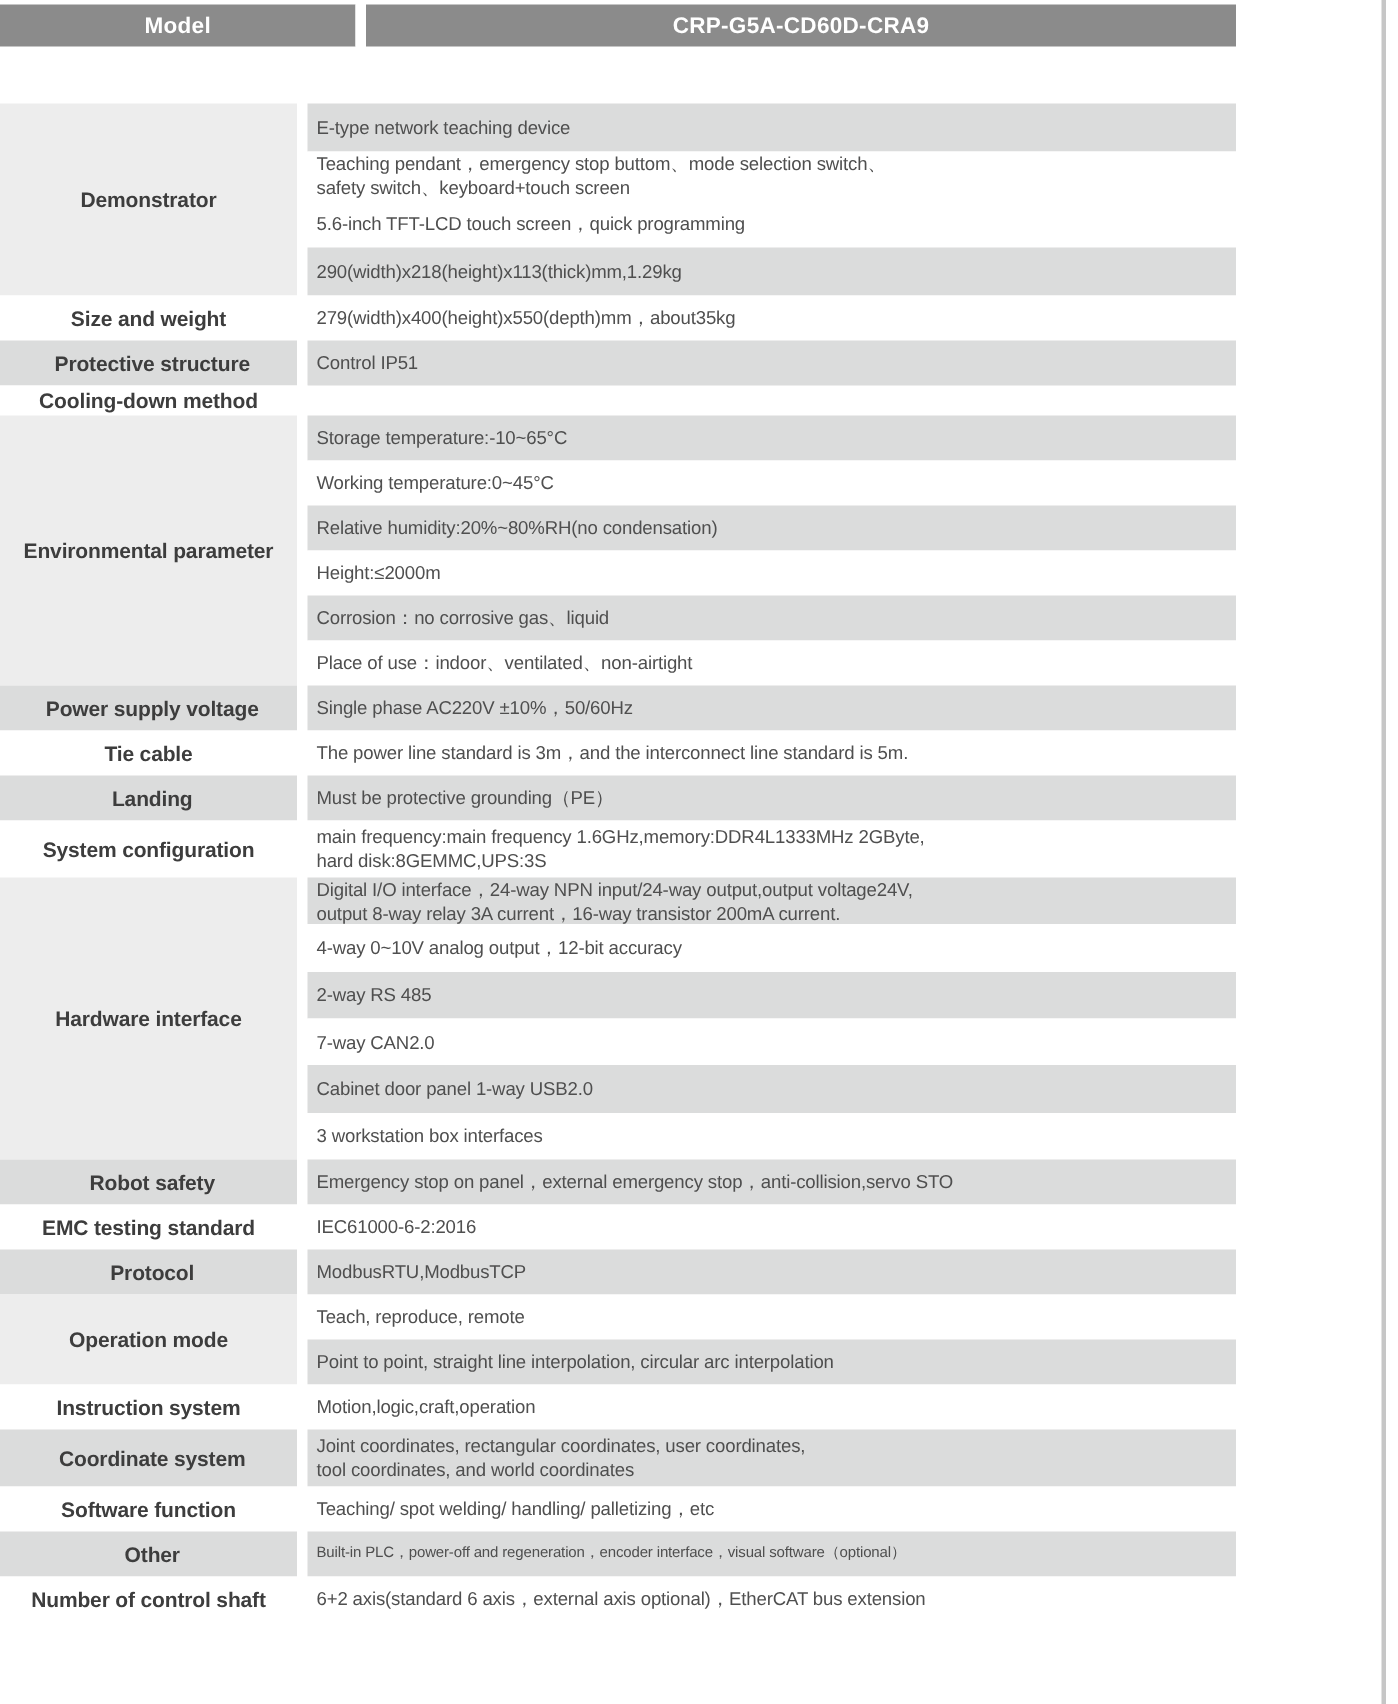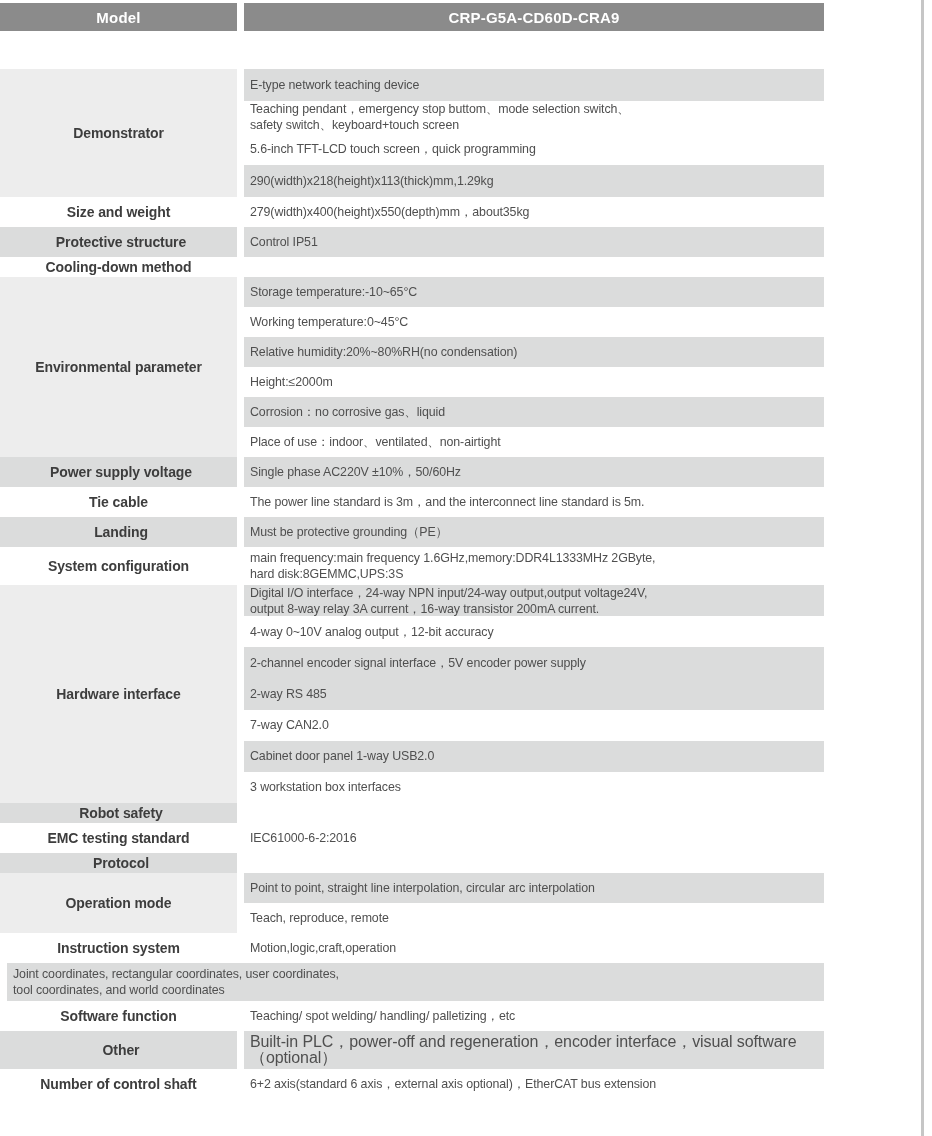--- a/index.html
+++ b/index.html
@@ -13,34 +13,34 @@
   .page{position:relative;width:932px;height:1136px;}
   .page-edge{position:absolute;top:0;left:921px;width:3px;height:1136px;background:var(--edge);}
   .spec-table{position:absolute;top:3px;left:0;width:824px;display:flex;flex-direction:column;gap:36px;}
   .head-row{display:flex;height:28px;margin-bottom:2px;}
   .head-cell{background:var(--header-bg);color:var(--header-text);font-weight:bold;
     font-size:15px;display:flex;align-items:center;justify-content:center;letter-spacing:.2px;}
   .head-label{width:237px;flex-shrink:0;}
   .head-gap{width:7px;background:#fff;flex-shrink:0;}
   .head-value{flex:1;}
   .section{display:flex;align-items:stretch;}
-  .label-cell{width:237px;flex-shrink:0;display:flex;align-items:center;justify-content:center;
+  .label-cell{width:198px;flex-shrink:0;display:flex;align-items:center;justify-content:center;
     text-align:center;color:var(--label-text);font-weight:bold;font-size:14px;line-height:16px;
     padding:2px 6px;letter-spacing:-.1px;}
   .label-cell.merged{background:var(--merged-bg);}
   .label-cell.gray{background:var(--stripe);padding-left:11px;}
   .label-cell.white{background:#ffffff;justify-content:center;}
   .col-gap{width:7px;flex-shrink:0;background:#ffffff;}
   .vrows{flex:1;display:flex;flex-direction:column;}
   .vrow{min-height:30px;display:flex;align-items:center;padding:3px 8px 3px 6px;
     color:var(--value-text);font-size:12.4px;line-height:16px;letter-spacing:-.1px;
     white-space:pre-line;flex:1;}
   .vrow.gray{background:var(--stripe);}
   .vrow.white{background:#ffffff;}
-  .vrow.compact{font-size:16px;align-items:center;}
+  .vrow.compact{font-size:10px;align-items:center;}
 </style>
 </head>
 <body>
 
 <div class="page">
   <div class="spec-table">
     <div class="head-row">
       <div class="head-cell head-label">Model</div>
       <div class="head-gap"></div>
       <div class="head-cell head-value">CRP-G5A-CD60D-CRA9</div>
@@ -173,85 +173,95 @@
     <div class="col-gap"></div>
     <div class="vrows">
             <div class="vrow gray">
     <span>Digital I/O interface，24-way NPN input/24-way output,output voltage24V,
 output 8-way relay 3A current，16-way transistor 200mA current.</span>
   </div>
             <div class="vrow white">
     <span>4-way 0~10V analog output，12-bit accuracy</span>
   </div>
             <div class="vrow gray">
-    <span>2-channel encoder signal interface，5V encoder power supply</span>
-  </div>
-            <div class="vrow gray">
     <span>2-way  RS 485</span>
   </div>
             <div class="vrow white">
     <span>7-way CAN2.0</span>
   </div>
             <div class="vrow gray">
     <span>Cabinet door panel 1-way USB2.0</span>
   </div>
             <div class="vrow white">
     <span>3 workstation box interfaces</span>
   </div>
           </div>
   </div>
         <div class="section">
     <div class="label-cell gray">
       <span>Robot safety</span>
     </div>
     <div class="col-gap"></div>
+    <div class="vrows">
+            <div class="vrow gray">
+    <span>Emergency stop on panel，external emergency stop，anti-collision,servo STO</span>
+  </div>
+          </div>
   </div>
         <div class="section">
     <div class="label-cell white">
       <span>EMC testing standard</span>
     </div>
     <div class="col-gap"></div>
     <div class="vrows">
             <div class="vrow white">
     <span>IEC61000-6-2:2016</span>
   </div>
           </div>
   </div>
         <div class="section">
     <div class="label-cell gray">
       <span>Protocol</span>
     </div>
     <div class="col-gap"></div>
+    <div class="vrows">
+            <div class="vrow gray">
+    <span>ModbusRTU,ModbusTCP</span>
+  </div>
+          </div>
   </div>
         <div class="section">
     <div class="label-cell merged">
       <span>Operation mode</span>
     </div>
     <div class="col-gap"></div>
     <div class="vrows">
+            <div class="vrow white">
+    <span>Teach, reproduce, remote</span>
+  </div>
             <div class="vrow gray">
     <span>Point to point, straight line interpolation, circular arc interpolation</span>
   </div>
-            <div class="vrow white">
-    <span>Teach, reproduce, remote</span>
-  </div>
           </div>
   </div>
         <div class="section">
     <div class="label-cell white">
       <span>Instruction system</span>
     </div>
     <div class="col-gap"></div>
     <div class="vrows">
             <div class="vrow white">
     <span>Motion,logic,craft,operation</span>
   </div>
           </div>
   </div>
         <div class="section">
+    <div class="label-cell gray">
+      <span>Coordinate system</span>
+    </div>
     <div class="col-gap"></div>
     <div class="vrows">
             <div class="vrow gray">
     <span>Joint coordinates, rectangular coordinates, user coordinates,
 tool coordinates, and world  coordinates</span>
   </div>
           </div>
   </div>
         <div class="section">
     <div class="label-cell white">

